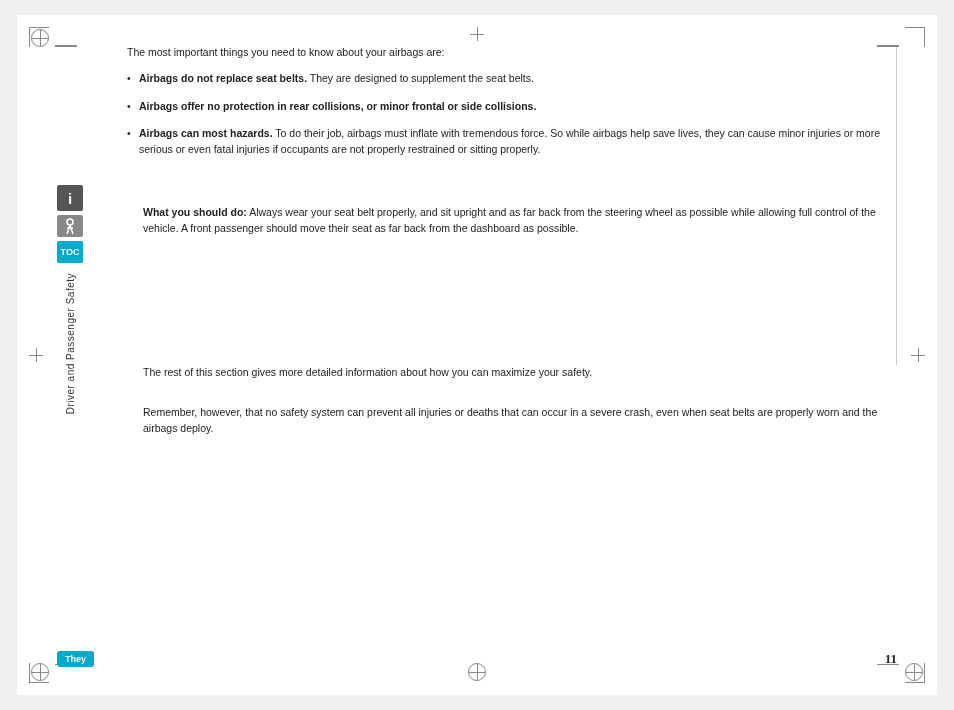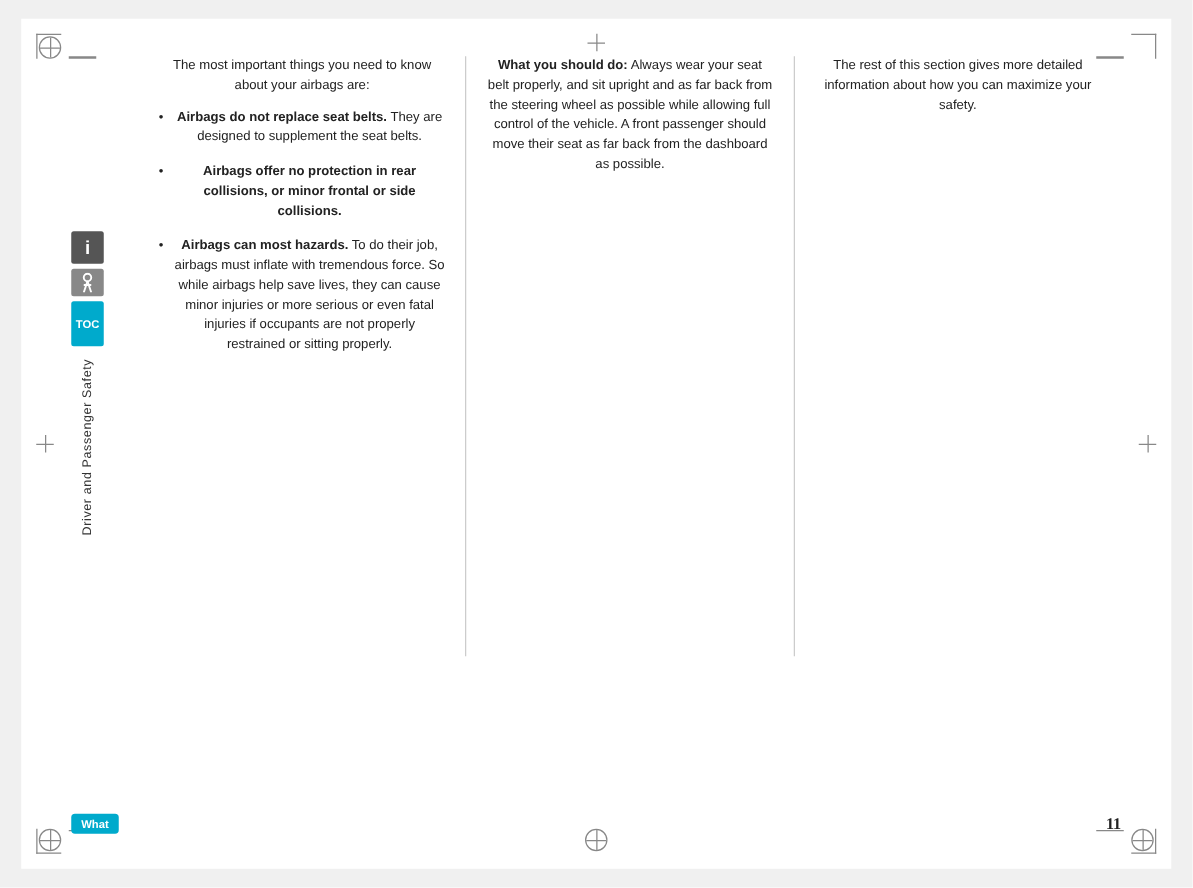--- a/index.html
+++ b/index.html
@@ -97,21 +97,21 @@
       display: flex;
       align-items: center;
       justify-content: center;
       font-size: 12px;
       color: white;
       border-radius: 2px;
     }
 
     .sidebar-icon-toc {
       width: 26px;
-      height: 36px;
+      height: 22px;
       background: #00aacc;
       display: flex;
       align-items: center;
       justify-content: center;
       font-size: 9px;
       font-weight: bold;
       color: white;
       border-radius: 2px;
     }
 
@@ -132,24 +132,23 @@
       border-bottom: 2px solid #000;
       padding-bottom: 6px;
       margin-left: 70px;
       margin-bottom: 16px;
     }
 
     
     .content-area {
       margin-left: 70px;
       display: flex;
-      flex-direction: row;
+      flex-direction: column;
       gap: 0;
       height: calc(100% - 140px);
-      text-align: center;
     }
 
     .col {
       flex: 1;
       padding: 0 16px;
       border-right: 1px solid #ccc;
       font-size: 10.5px;
       line-height: 1.5;
       color: #222;
     }
@@ -311,22 +310,23 @@
 
     <div class="col">
       <p>
         <span class="bold-italic">What you should do:</span>
         <span>Always wear your seat belt properly, and sit upright and as far back from the steering wheel as possible while allowing full control of the vehicle. A front passenger should move their seat as far back from the dashboard as possible.</span>
       </p>
     </div>
 
     <div class="col">
       <p style="margin-bottom:24px;">The rest of this section gives more detailed information about how you can maximize your safety.</p>
+      <p>Remember, however, that no safety system can prevent all injuries or deaths that can occur in a severe crash, even when seat belts are properly worn and the airbags deploy.</p>
     </div>
 
   </div>
 
   <div class="footer">
-    <div class="home-button">What</div>
+    <div class="home-button">They</div>
     <div class="page-number">11</div>
   </div>
 
 </div>
 
 </body></html>

